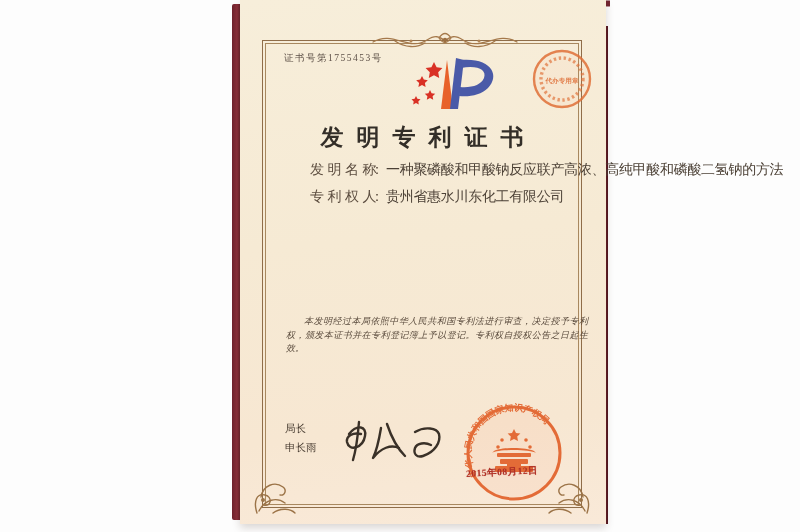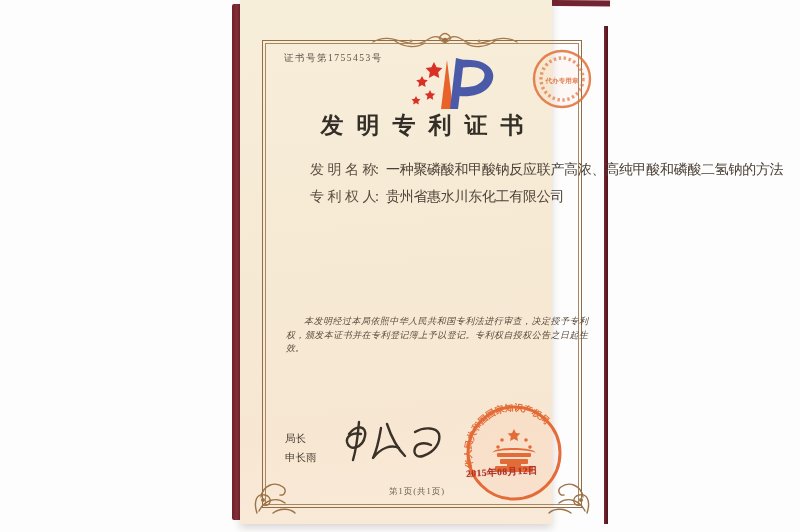--- a/index.html
+++ b/index.html
@@ -8,49 +8,49 @@
   .stage { position:relative; width:800px; height:532px; background:#fdfdfd; }
 
   
   .photo { position:absolute; left:232px; top:0; width:378px; height:532px; }
   .spine { position:absolute; left:0; top:4px; width:9px; height:516px;
            background:linear-gradient(90deg,#6e222d,#8a2f3a 55%,#5e1d27); border-radius:2px 0 0 2px; }
   .top-sliver { position:absolute; left:266px; top:0; width:112px; height:6px;
                 background:#722530; transform:rotate(.5deg); }
   .right-edge { position:absolute; left:372px; top:26px; width:4px; height:498px;
                 background:linear-gradient(90deg,#7a2732,#4d141d); }
-  .paper { position:absolute; left:8px; top:0; width:312px; height:524px;
+  .paper { position:absolute; left:8px; top:0; width:366px; height:524px;
            background:linear-gradient(175deg,#f7eeda 0%,#f6ead4 45%,#f7e7d2 80%,#f9e9d8 100%);
            box-shadow:0 4px 8px rgba(60,40,30,.18); }
 
   
   .frame { position:absolute; left:22px; top:40px; width:320px; height:468px;
            border:1.5px solid #8f6d49; }
   .frame-inner { position:absolute; inset:2px; border:1px solid #a8885f; }
   .flourish-top { position:absolute; left:102px; top:-13px; width:160px; height:26px; }
   .corner { position:absolute; width:46px; height:44px; }
   .corner.bl { left:-12px; bottom:-10px; }
   .corner.br { right:-12px; bottom:-10px; transform:scaleX(-1); }
 
   
   .cert-no { position:absolute; left:44px; top:52px; font-size:9.5px; letter-spacing:1.5px; color:#5d5047; }
   .logo { position:absolute; left:160px; top:54px; width:112px; height:60px; }
-  .doc-title { position:absolute; left:22px; top:110px; width:320px; text-align:center;
+  .doc-title { position:absolute; left:22px; top:122px; width:320px; text-align:center;
                font-size:23px; font-weight:bold; color:#332e28; letter-spacing:13px; text-indent:13px; }
 
   .fields { position:absolute; left:50px; top:163px; width:300px; }
   .field-row { font-size:14px; line-height:14px; margin-bottom:13px; white-space:nowrap; color:#55473a;margin-left:20px; }
   .field-label { display:inline-block; width:60px; text-align:justify; text-align-last:justify; color:#5d4e40; }
   .field-colon { margin-right:2px; color:#5d4e40; }
   .field-value { color:#4c4136; letter-spacing:-0.3px; }
 
   .body-text { position:absolute; left:46px; top:315px; width:302px; color:#5a4b3d;font-style:italic; }
   .body-text p { font-size:9px; line-height:13.5px; text-indent:2em; text-align:justify; }
 
-  .signer { position:absolute; left:45px; top:429px; font-size:10.5px; line-height:19px; color:#45392e; }
+  .signer { position:absolute; left:45px; top:419px; font-size:10.5px; line-height:19px; color:#45392e; }
   .signature { position:absolute; left:95px; top:418px; width:110px; height:50px; }
 
   .seal-big { position:absolute; left:224px; top:403px; width:100px; height:100px; opacity:.92; }
   .seal-date { position:absolute; left:226px; top:465px; width:110px; font-size:9.5px; font-weight:bold;
                color:#b03026; letter-spacing:.5px; transform:rotate(-3deg); white-space:nowrap;
                text-shadow:0 0 1px rgba(176,48,38,.4); }
   .seal-agent { position:absolute; left:291px; top:48px; width:62px; height:62px; opacity:.85; }
 
   .page-footer { position:absolute; left:92px; top:486px; width:170px; text-align:center;
                  font-size:8.5px; letter-spacing:1px; color:#6a5c4e; }
@@ -170,17 +170,16 @@
       </svg>
 
       <div class="seal-date">2015年08月12日</div>
 
       <svg class="seal-agent" viewBox="0 0 62 62">
         <circle cx="31" cy="31" r="28" fill="rgba(240,140,80,0.06)" stroke="#e07038" stroke-width="2.4"></circle>
         <circle cx="31" cy="31" r="21" fill="none" stroke="#e07038" stroke-width="3.4" stroke-dasharray="2.4,2.6" opacity=".8"></circle>
         <text x="31" y="35" text-anchor="middle" font-size="6.6" fill="#df6c34" font-weight="bold">代办专用章</text>
       </svg>
 
-      <div class="page-footer">第1页(共1页)</div>
 
     </div>
   </div>
 </div>
 
 </body></html>

